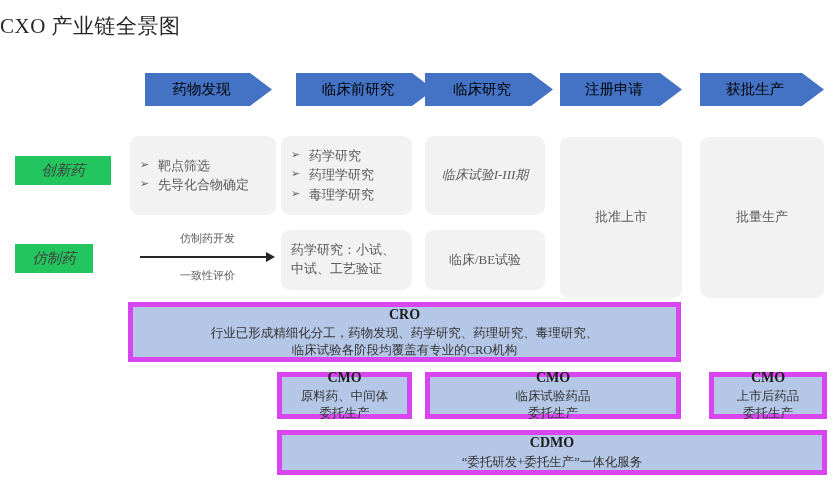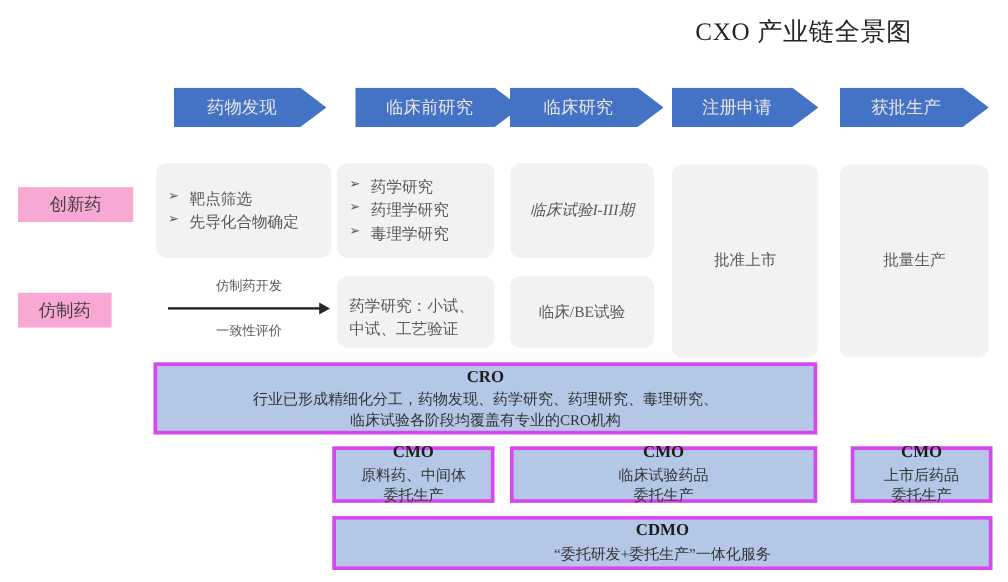--- a/index.html
+++ b/index.html
@@ -23,52 +23,53 @@
     height: 485px;
   }
 
   .abs { position: absolute; box-sizing: border-box; }
 
   
   .title {
     left: 0;
     top: 12px;
     width: 760px;
-    text-align: right;
+    text-align: left;
     font-size: 21px;
     color: #262626;
     letter-spacing: 0.5px;
     font-family: "Liberation Serif", "DejaVu Serif", serif;
   }
 
   
   .chev {
     height: 33px;
     background: #4472C4;
-    color: #e5e5e5;
+    color: #000000;
     font-size: 14.5px;
     display: flex;
     align-items: center;
     justify-content: center;
     padding-right: 14px;
     -webkit-clip-path: polygon(0 0, calc(100% - 22px) 0, 100% 50%, calc(100% - 22px) 100%, 0 100%);
     clip-path: polygon(0 0, calc(100% - 22px) 0, 100% 50%, calc(100% - 22px) 100%, 0 100%);
     font-family: "Liberation Serif", "DejaVu Serif", serif;
     white-space: nowrap;
   }
 
   
   .rowlabel {
-    background: #f9a8d4;
+    background: #22c55e;
     color: #404040;
     font-size: 14.5px;
     display: flex;
     align-items: center;
     justify-content: center;
     white-space: nowrap;
+    font-style: italic;
   }
 
   
   .card {
     background: #F2F2F2;
     border-radius: 9px;
     font-size: 13px;
     color: #5a5a5a;
     display: flex;
     flex-direction: column;
@@ -128,21 +129,21 @@
     transform: translateY(-50%);
     width: 0; height: 0;
     border-top: 5px solid transparent;
     border-bottom: 5px solid transparent;
     border-left: 9px solid #262626;
   }
 
   
   .svcbox {
     background: #B4C7E7;
-    border: 3px solid #d946ef;
+    border: 5px solid #d946ef;
     display: flex;
     flex-direction: column;
     align-items: center;
     justify-content: center;
     text-align: center;
     color: #333333;
     font-size: 12.5px;
     line-height: 1.35;
     padding: 3px 6px;
   }
@@ -219,21 +220,21 @@
     <span>临床试验I-III期</span>
   </div>
 
   <div class="abs flowarrow" style="left:140px; top:231px; width:135px; height:52px;">
     <div class="lbl-top">仿制药开发</div>
     <div class="shaft"></div>
     <div class="head"></div>
     <div class="lbl-bot">一致性评价</div>
   </div>
 
-  <div class="abs card" style="left:281px; top:230px; width:131px; height:60px;justify-content:flex-end;">
+  <div class="abs card" style="left:281px; top:230px; width:131px; height:60px;">
     <span>药学研究：小试、中试、工艺验证</span>
   </div>
 
   <div class="abs card center" style="left:425px; top:230px; width:120px; height:60px;">
     <span>临床/BE试验</span>
   </div>
 
   <div class="abs card center" style="left:560px; top:137px; width:122px; height:161px;">
     <span>批准上市</span>
   </div>

